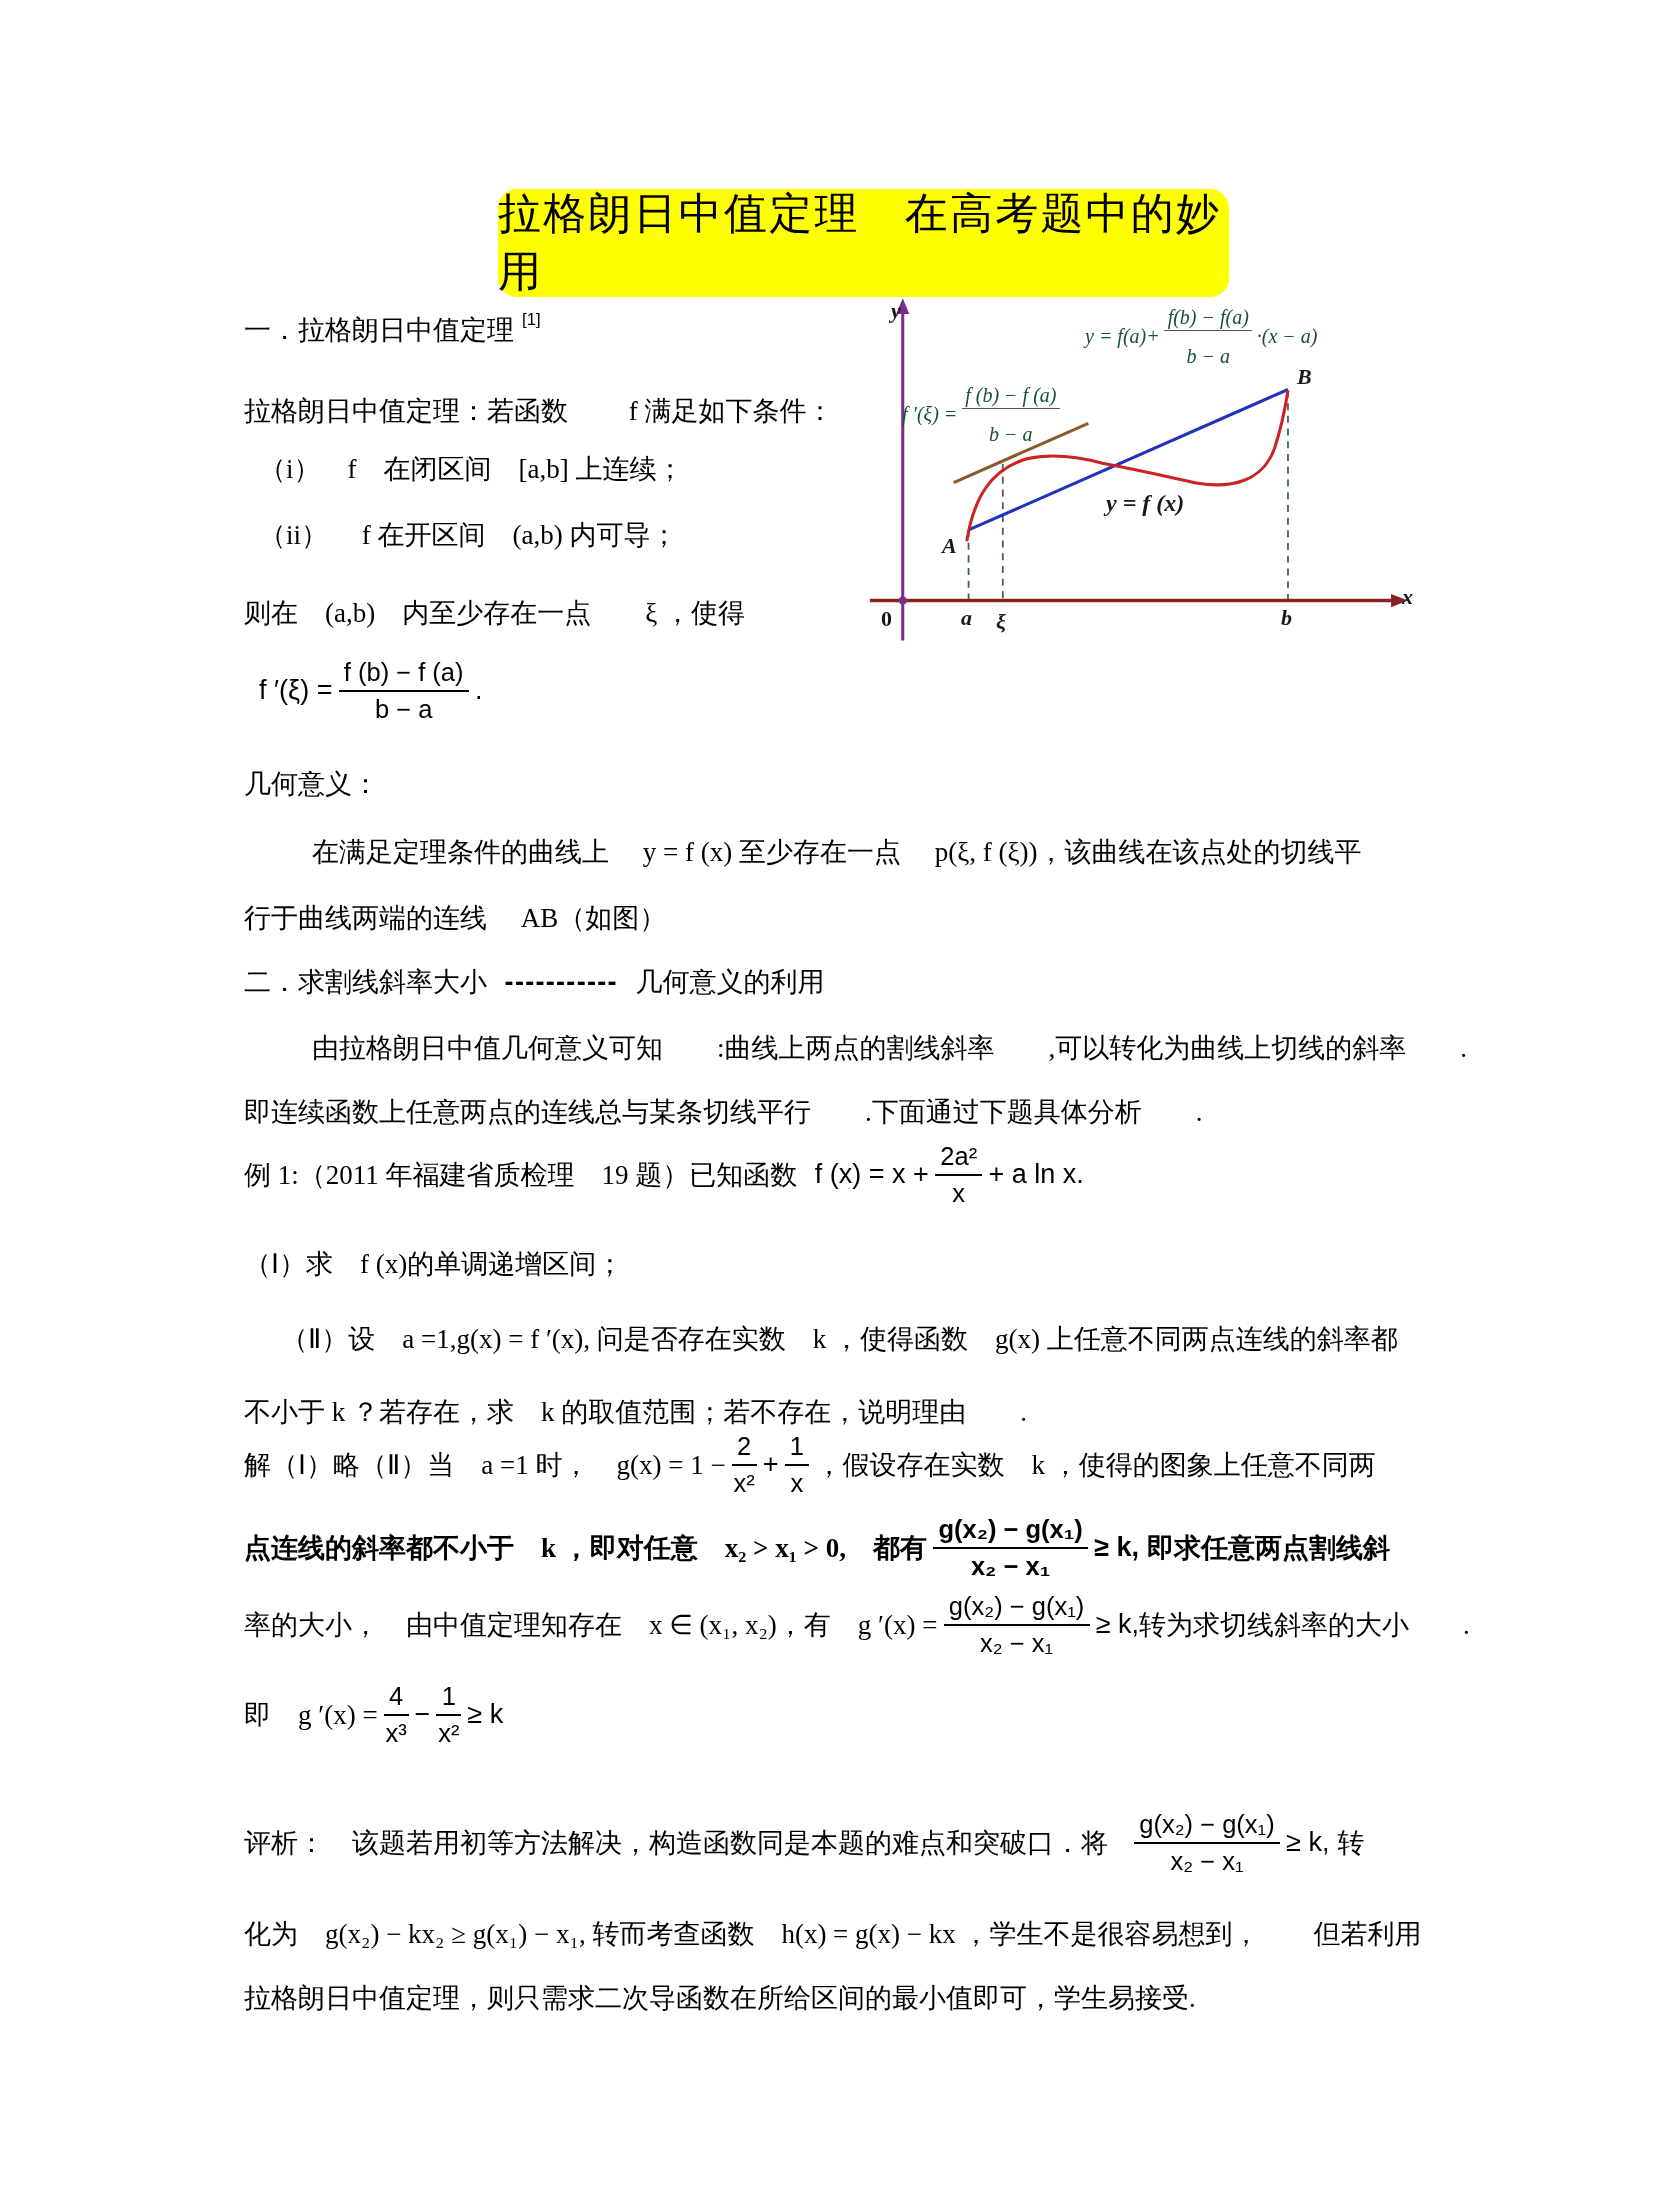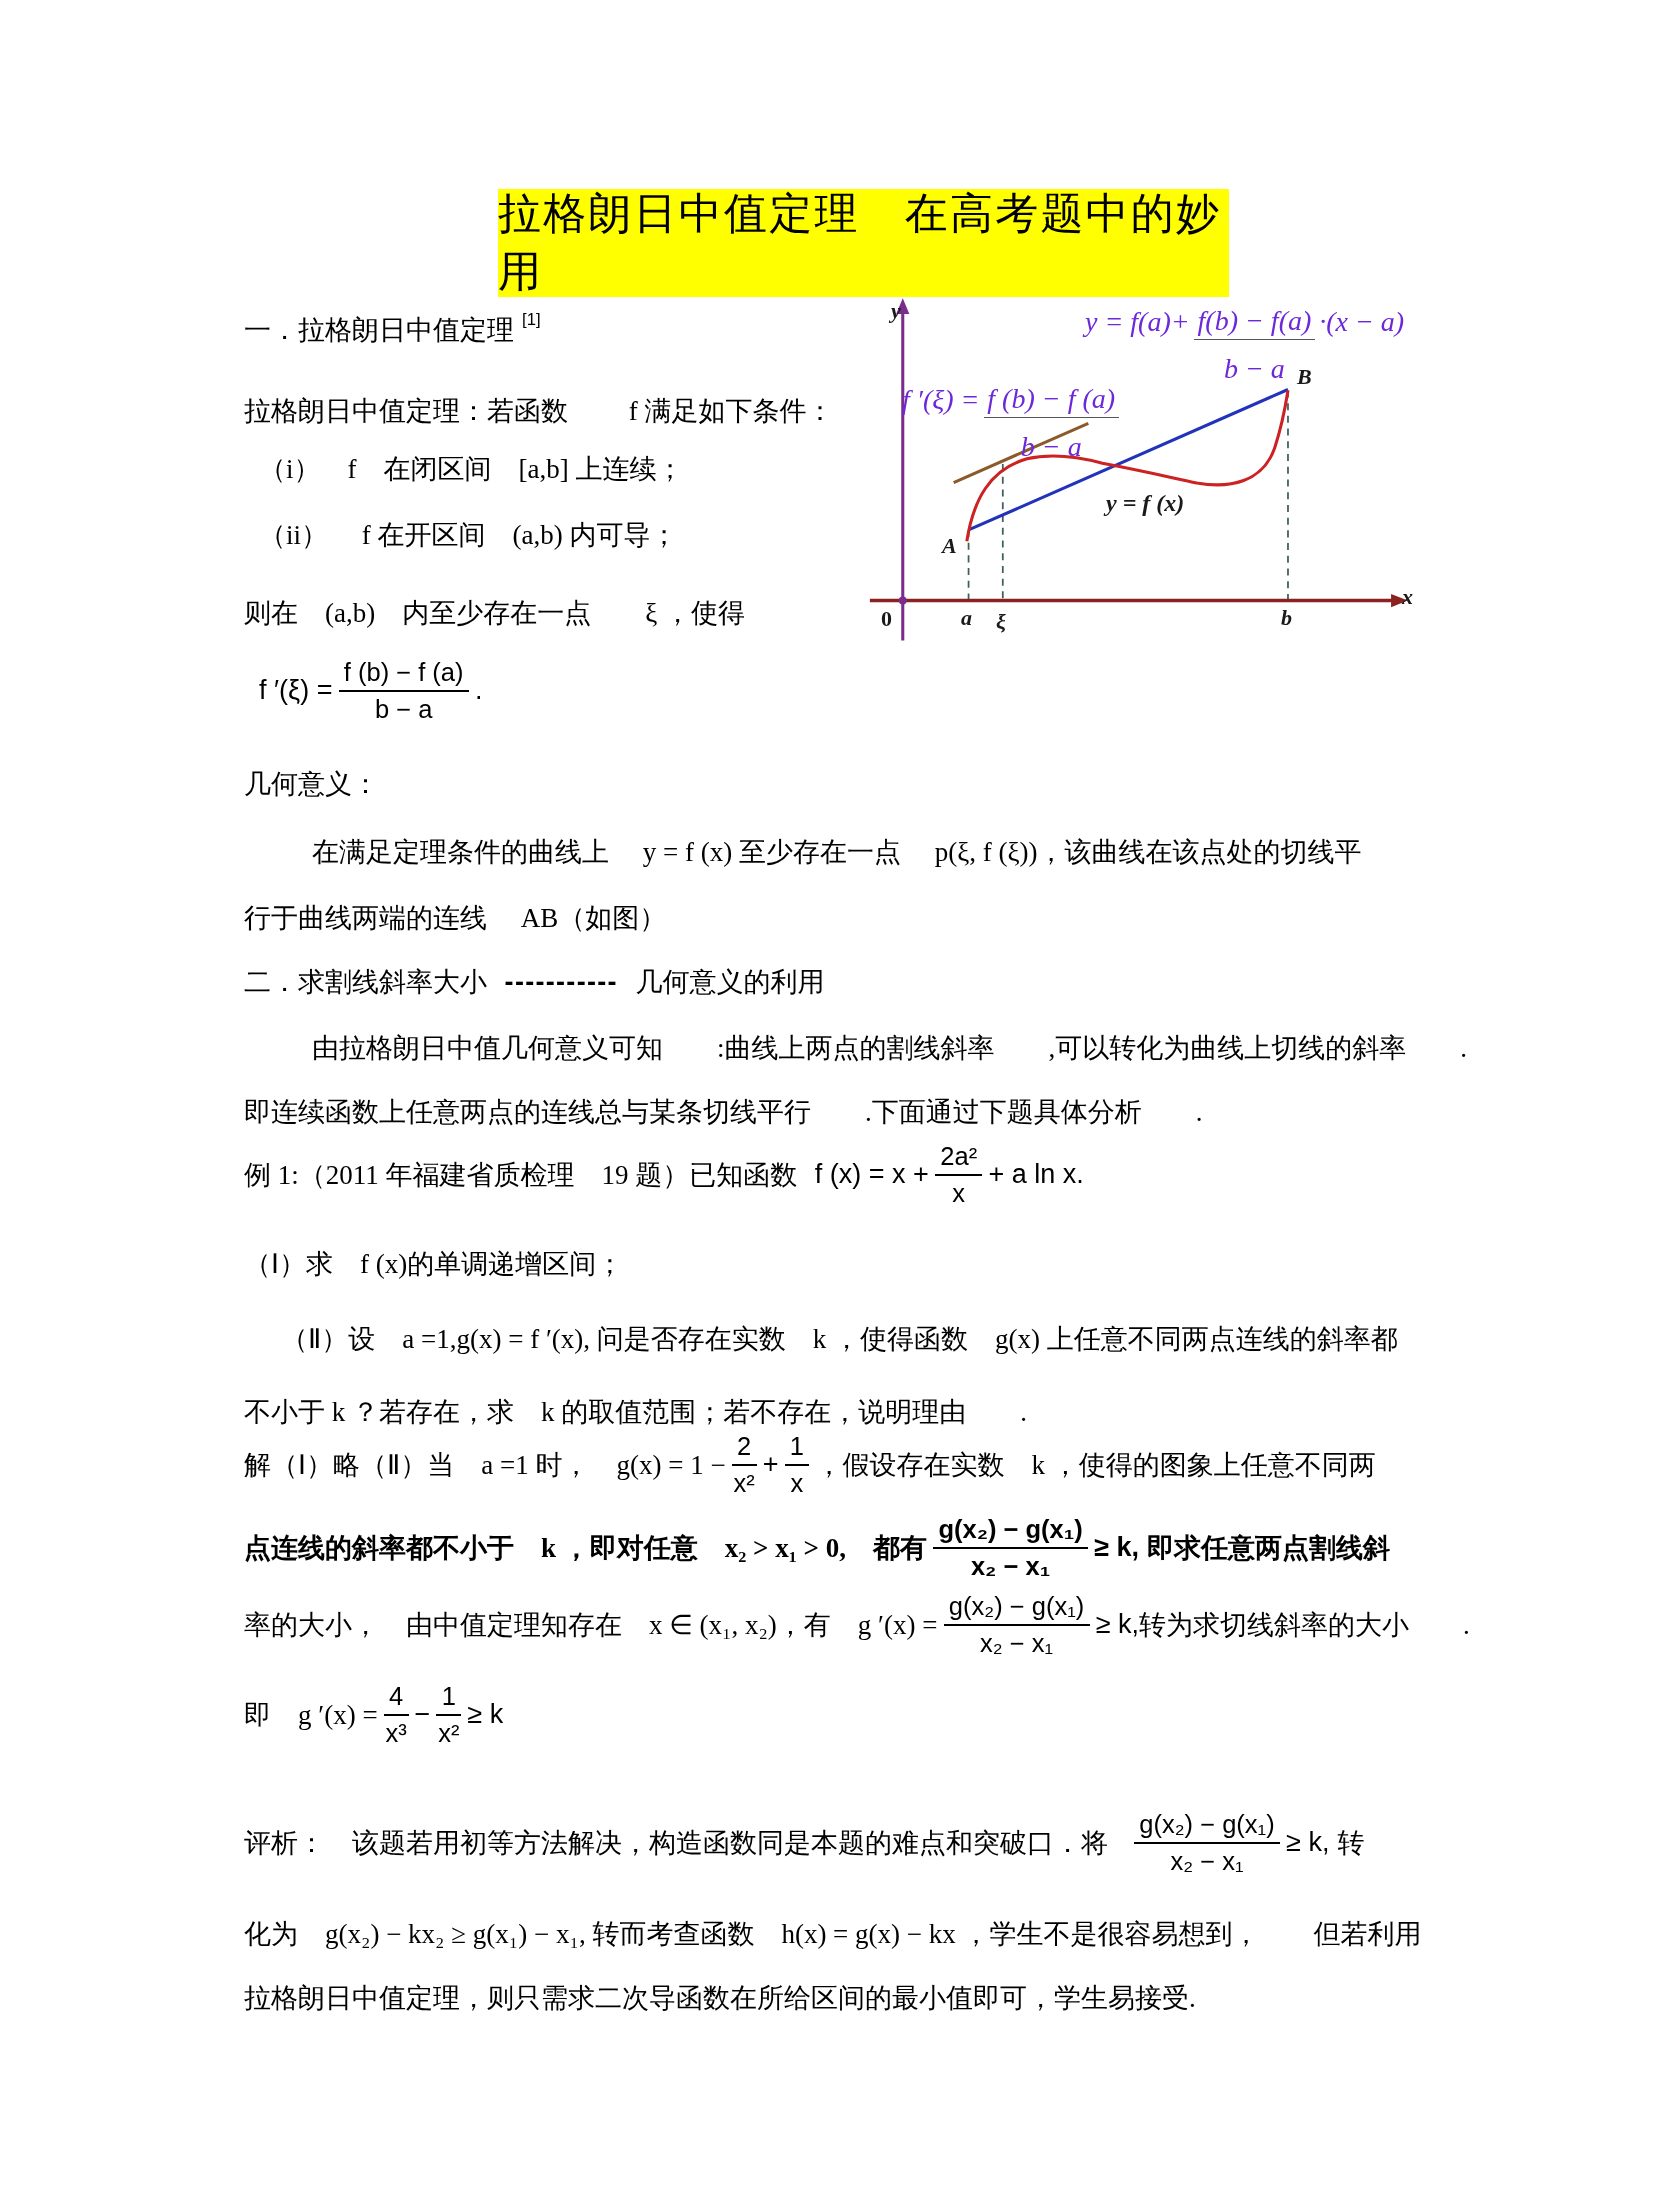--- a/index.html
+++ b/index.html
@@ -12,29 +12,29 @@
   .frac{display:inline-flex;flex-direction:column;align-items:center;
         margin:0 6.1px;font-family:"Liberation Sans",sans-serif;line-height:1.15;}
   .frac .num{padding:0 5.3px 2.6px;border-bottom:2.2px solid #000;}
   .frac .den{padding-top:2.6px;}
   .frac-sm{font-size:25.5px;}
   .sup-ref{font-size:16.7px;vertical-align:super;margin-left:8px;
            font-family:"Liberation Sans",sans-serif;}
   .dash{font-weight:bold;letter-spacing:1.3px;font-family:"Liberation Sans",sans-serif;}
   #title-band{position:absolute;left:498px;top:189px;width:731px;height:108px;
               display:flex;align-items:center;justify-content:center;
-              font-size:43px;letter-spacing:2.2px;font-weight:500;}
+              font-size:43px;letter-spacing:2.2px;font-weight:500;border-radius:19px;}
   #figure{position:absolute;left:860px;top:293px;width:562px;height:351px;}
   #figure svg{position:absolute;left:0;top:0;}
   .fig-label{position:absolute;font-family:"Liberation Serif",serif;
              font-style:italic;font-weight:bold;font-size:22px;color:#1a1a1a;
              white-space:nowrap;}
-  .fig-formula{position:absolute;display:flex;
+  .fig-formula{position:absolute;display:flex;align-items:center;
                font-family:"Liberation Serif",serif;font-style:italic;
-               font-size:28px;color:#6d28d9;white-space:nowrap;}
+               font-size:20px;color:#14532d;white-space:nowrap;}
   .fig-formula .frac{margin:0 4.4px;font-family:"Liberation Serif",serif;line-height:1.1;gap:12px;}
   .fig-formula .frac .num{border-bottom:1.8px solid #555;padding:0 3.5px 1.8px;}
 </style>
 </head>
 <body>
 
 <div id="title-band" style="background:#ffff00;">
   <span>拉格朗日中值定理　在高考题中的妙用</span>
 </div>
 

